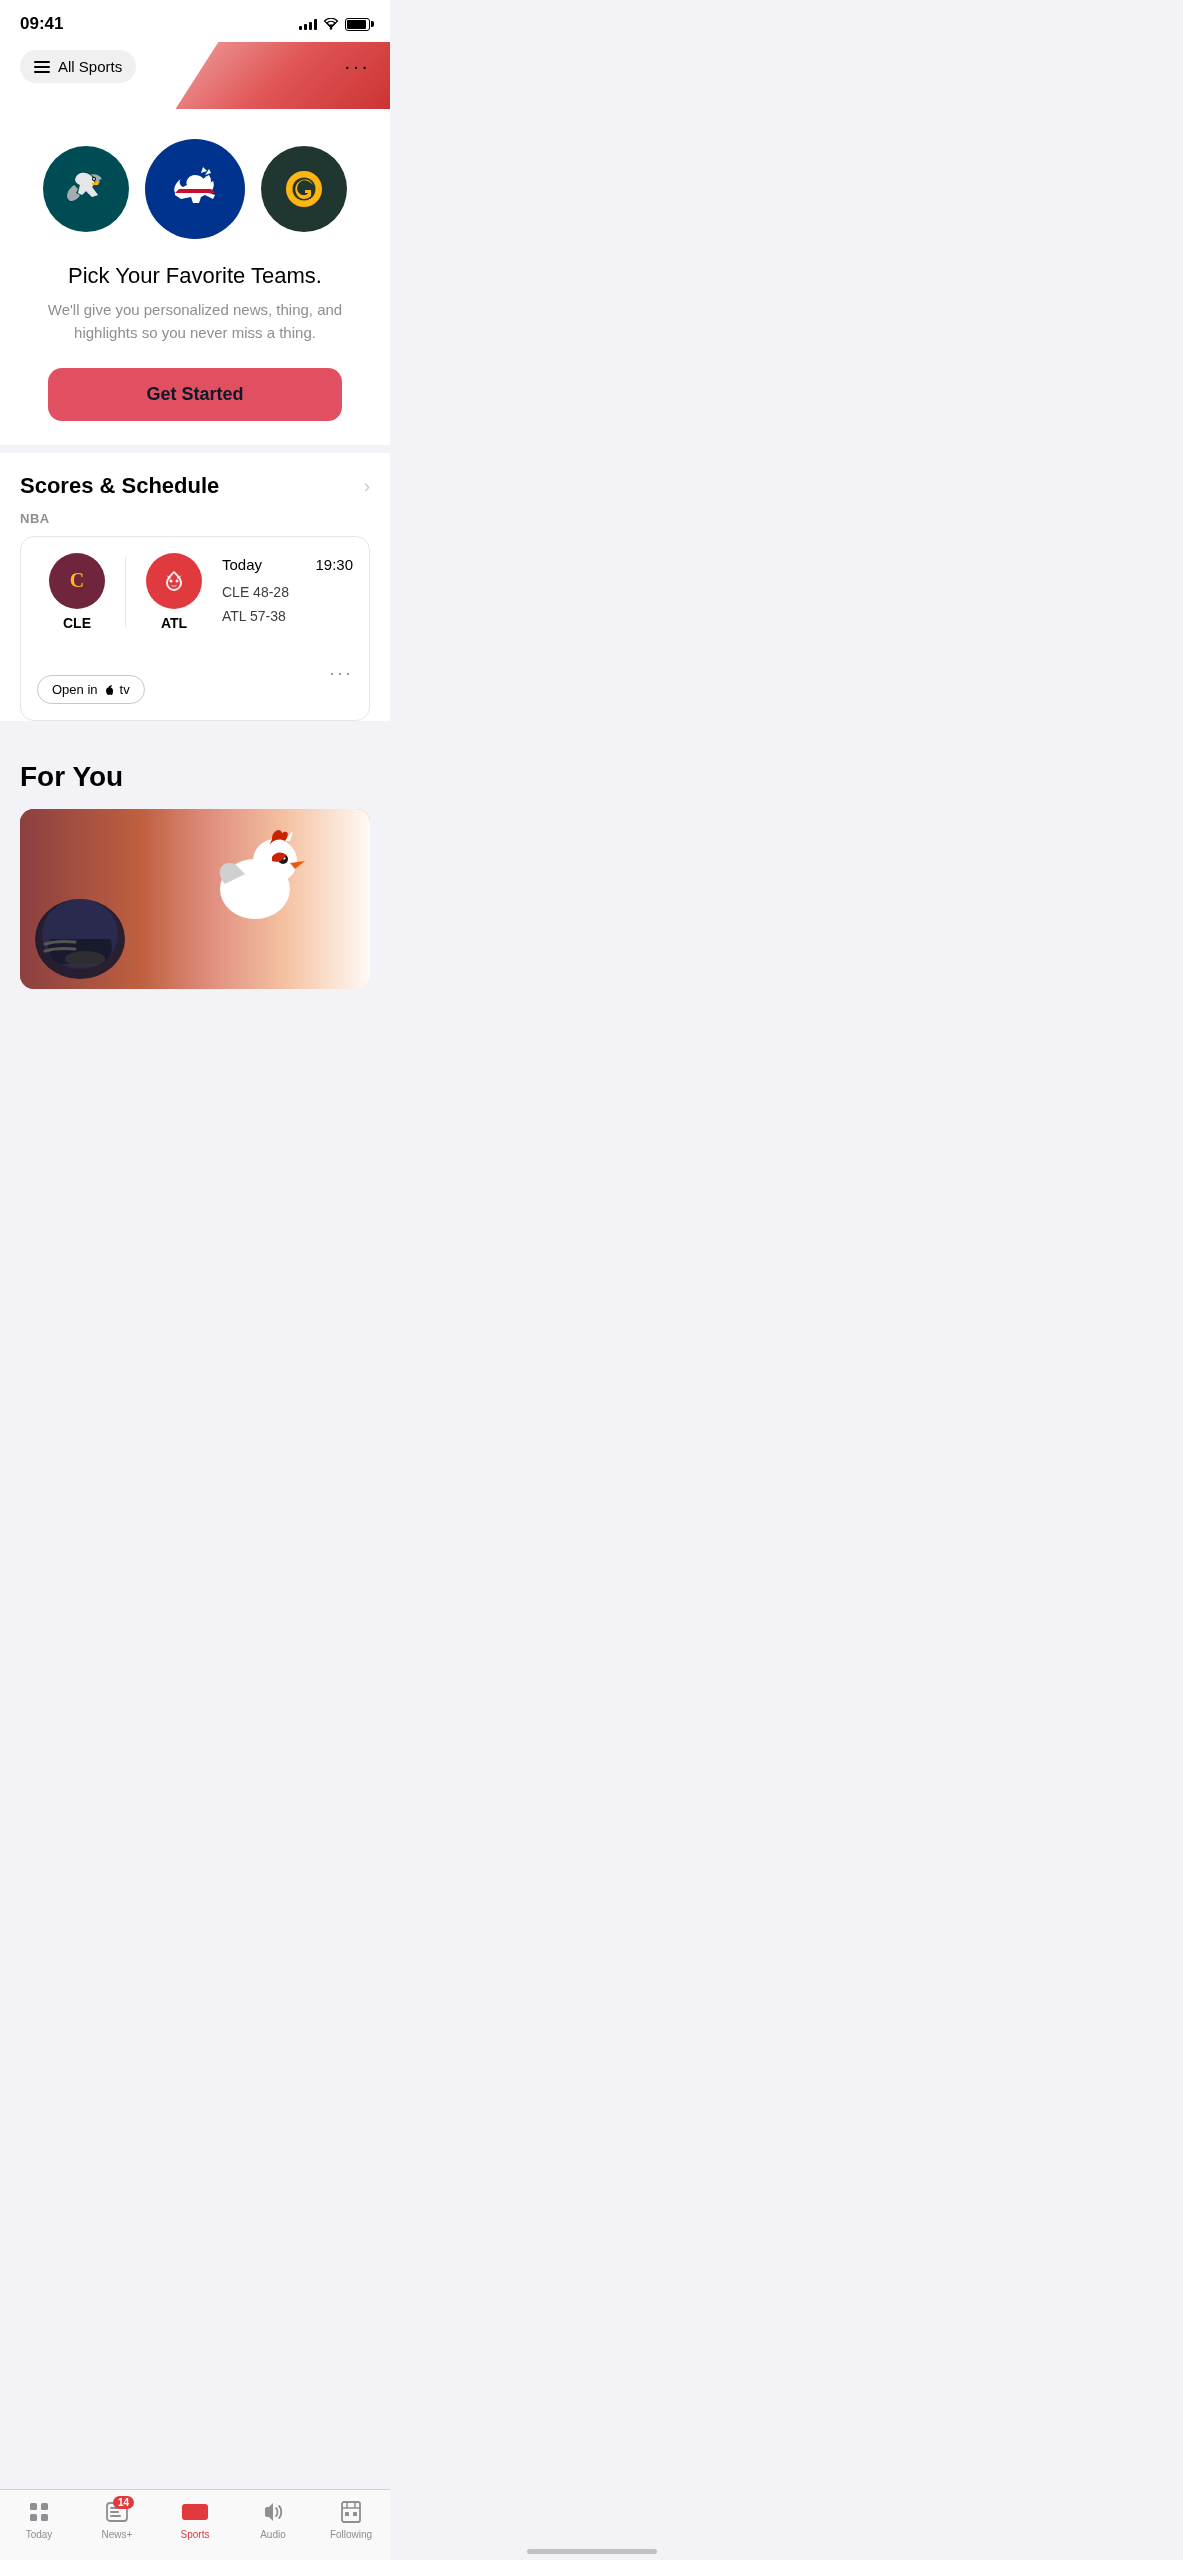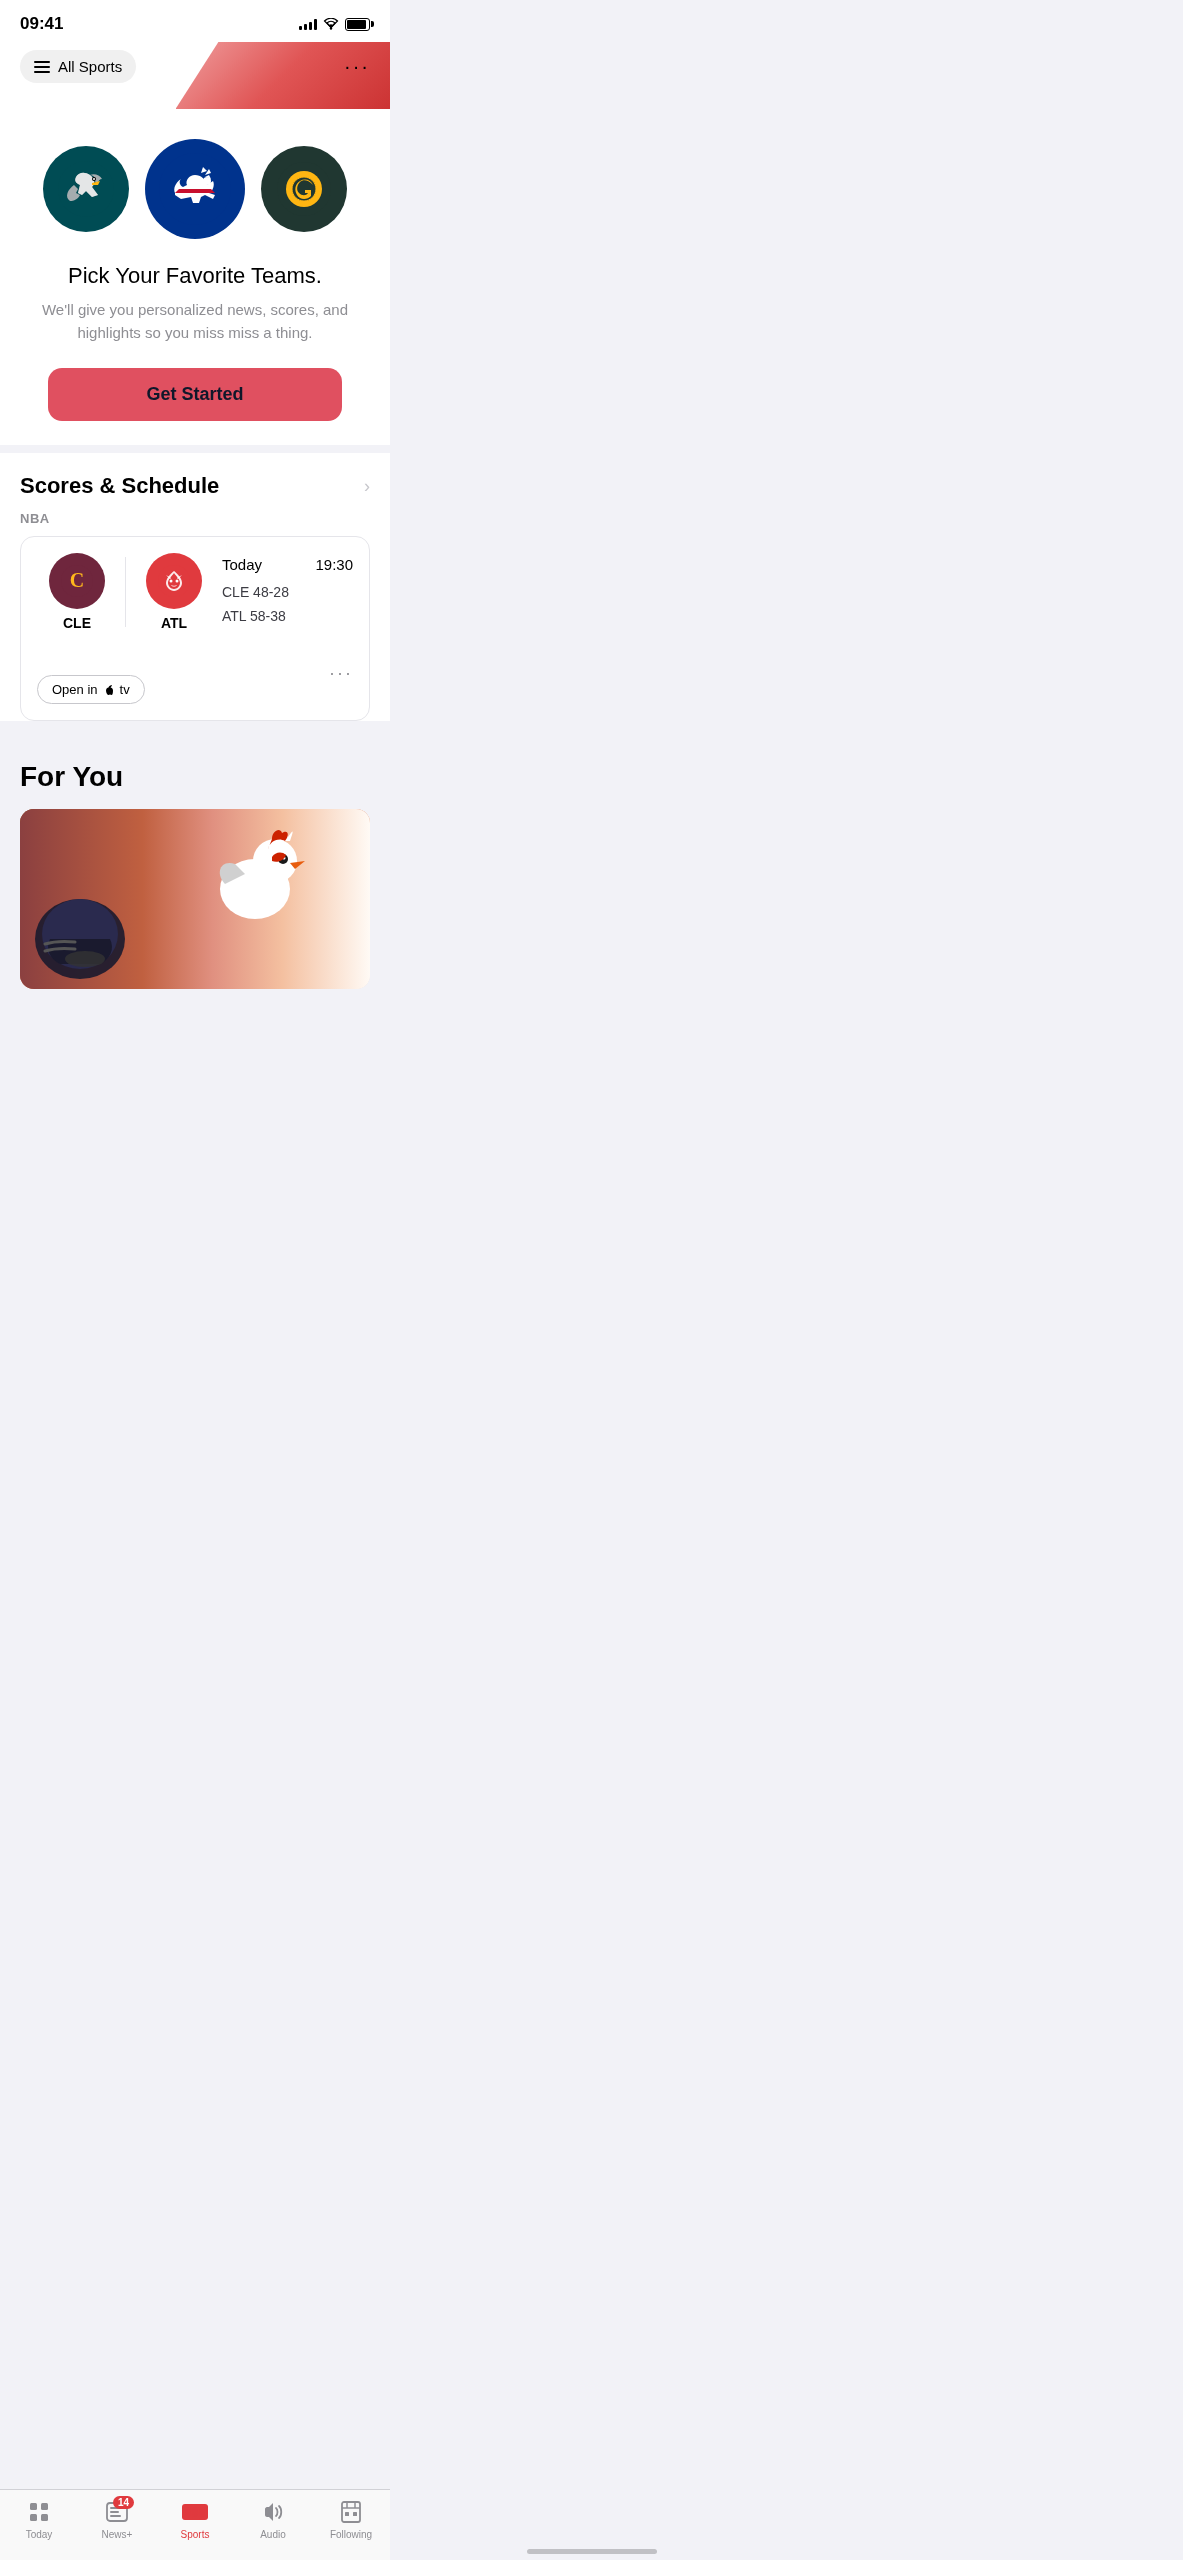--- a/index.html
+++ b/index.html
@@ -534,21 +534,21 @@
         <circle cx="29" cy="29" r="18" fill="#FFB612"></circle>
         <circle cx="29" cy="29" r="12" fill="#203731"></circle>
         <path d="M29 17 C35 17, 41 22, 41 29 C41 36, 35 41, 29 41 C23 41, 17 36, 17 29 C17 22, 23 17, 29 17Z" fill="none" stroke="#FFB612" stroke-width="1"></path>
 
         <path d="M38 25 C36 20, 30 18, 25 21 C20 24, 19 30, 22 35 C25 40, 32 40, 36 36 L36 30 L30 30 L30 33 L33 33 C31 36, 27 36, 24 33 C21 30, 22 25, 25 22 C28 19, 33 20, 36 23Z" fill="#FFB612"></path>
       </svg>
     </div>
   </div>
 
   <h2 class="pick-title">Pick Your Favorite Teams.</h2>
-  <p class="pick-subtitle">We'll give you personalized news, scores, and highlights so you miss miss a thing.</p>
+  <p class="pick-subtitle">We'll give you personalized news, thing, and highlights so you never miss a thing.</p>
   <button class="get-started-btn">Get Started</button>
 </div>
 
 <div class="divider"></div>
 
 <div class="scores-section">
   <div class="scores-header">
     <span class="scores-title">Scores &amp; Schedule</span>
     <span class="scores-arrow">›</span>
   </div>
@@ -587,21 +587,21 @@
         <span class="team-abbr">ATL</span>
       </div>
 
       <div class="game-info">
         <div class="game-time-row">
           <span class="game-day">Today</span>
           <span class="game-time">19:30</span>
         </div>
         <div class="game-record">
           <div>CLE 48-28</div>
-          <div>ATL 58-38</div>
+          <div>ATL 57-38</div>
         </div>
       </div>
     </div>
 
     <div class="game-actions">
       <button class="open-tv-btn">
         <span>Open in</span>
         <svg width="12" height="14" viewBox="0 0 12 14" fill="none">
           <path d="M10 7.5 C10 5.5, 8.5 4.5, 7.5 4.5 C8.5 3.5, 9 2, 9 2 C9 2, 7.5 2, 6.5 3 C6 3.5, 5.5 4, 5.5 4.5 C4.5 4.5, 3 5.5, 3 7.5 C3 10, 4.5 12, 5.5 12 C6 12, 6.5 11.5, 7 11.5 C7.5 11.5, 8 12, 8.5 12 C9.5 12, 10 10, 10 7.5Z" fill="#000"></path>
         </svg>

